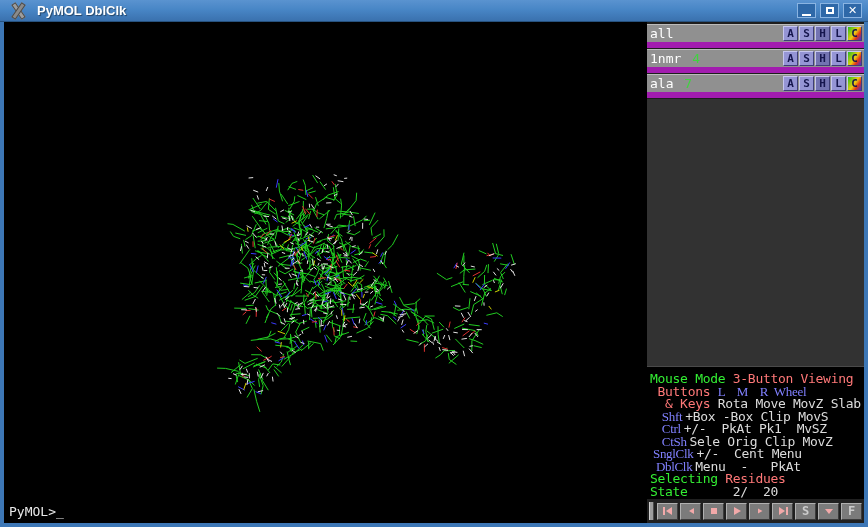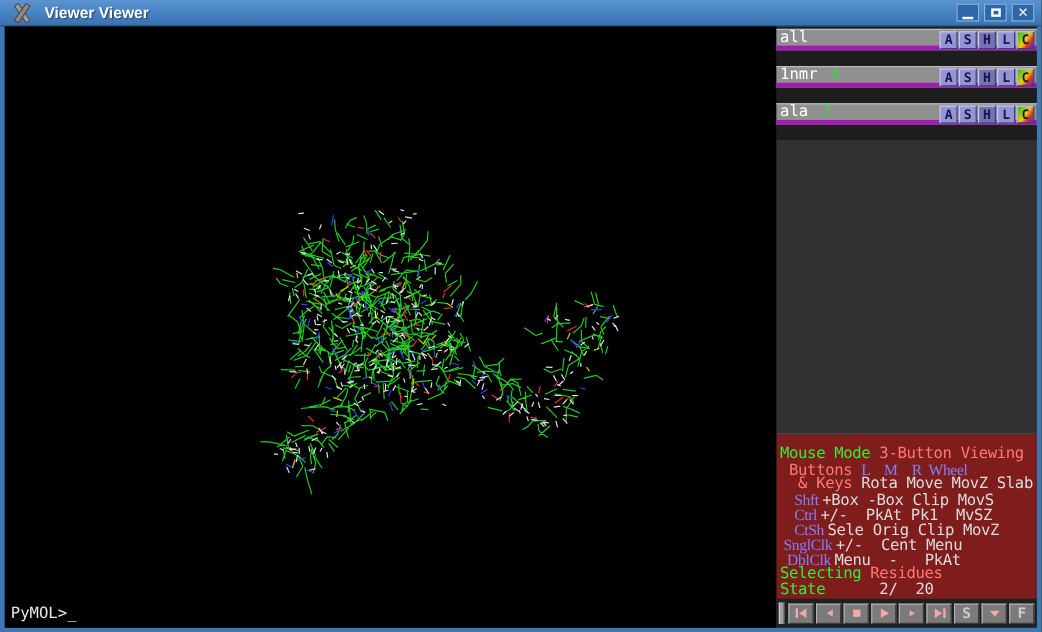--- a/index.html
+++ b/index.html
@@ -47,22 +47,22 @@
   .viewport svg{position:absolute;left:0;top:0;}
   .cmdline{
     height:24px;background:#000;color:#e8e8e8;
     font-family:"DejaVu Sans Mono",monospace;font-size:13px;
     display:flex;align-items:center;padding-left:5px;white-space:pre;
   }
   
   .right-panel{width:220px;background:#323232;display:flex;flex-direction:column;}
   .object-list{padding-top:2px;background:#1d1d1d;}
   .obj-row{
-    height:18px;margin-bottom:13px;background:#909090;
-    border-top:1px solid #bcbcbc;border-bottom:4px solid #a21caf;
+    height:24px;margin-bottom:1px;background:#909090;
+    border-top:1px solid #bcbcbc;border-bottom:6px solid #a21caf;
     display:flex;align-items:center;position:relative;cursor:default;
   }
   .obj-name{
     font-family:"DejaVu Sans Mono",monospace;font-size:13px;color:#ffffff;
     padding-left:3px;white-space:pre;line-height:16px;
   }
   .obj-count{color:#3fd43f;}
   .obj-buttons{position:absolute;right:2px;top:1px;display:flex;gap:1px;}
   .ashlc{
     width:15px;height:15px;display:flex;align-items:center;justify-content:center;
@@ -70,21 +70,21 @@
     background:#9595d5;
     border-top:1px solid #c6c6ef;border-left:1px solid #c6c6ef;
     border-right:1px solid #3e3e78;border-bottom:1px solid #3e3e78;
     cursor:default;line-height:1;
   }
   .ashlc.dark{background:#7373b2;}
   .ashlc.rainbow{background:linear-gradient(125deg,#22bb22 0%,#a4cc11 33%,#eecc11 50%,#e23318 72%,#3333dd 100%);}
   .spacer{flex:1;background:#323232;border-bottom:1px solid #4a4a4a;}
   
   .mouse-matrix{
-    background:#7f1d1d;padding:11px 0 1px 3px;
+    background:#000000;padding:6px 0 1px 3px;
     font-family:"DejaVu Sans Mono",monospace;font-size:13px;line-height:12.5px;
     letter-spacing:-0.3px;white-space:pre;
   }
   .mm-line{height:12.5px;}
   .mm-g{color:#33ee33;} .mm-s{color:#ff7878;} .mm-b{color:#8080ff;font-family:Liberation Serif, serif;} .mm-w{color:#dcdcdc;}
   
   .vcr{
     height:24px;background:#202020;display:flex;align-items:center;padding-left:2px;
   }
   .vcr-grip{
@@ -103,21 +103,21 @@
 </head>
 <body>
 
 <div class="window">
 
   <div class="titlebar">
     <span class="x11-icon">
         <span class="b2"></span>
         <span class="b1"></span>
       </span>
-    <span class="title-text">Viewer Viewer</span>
+    <span class="title-text">PyMOL DblClk</span>
     <div class="win-controls">
       <div class="win-btn">
           <span class="min-glyph"></span>
         </div>
       <div class="win-btn">
           <span class="max-glyph"></span>
         </div>
       <div class="win-btn">
           <span class="close-glyph">✕</span>
         </div>

